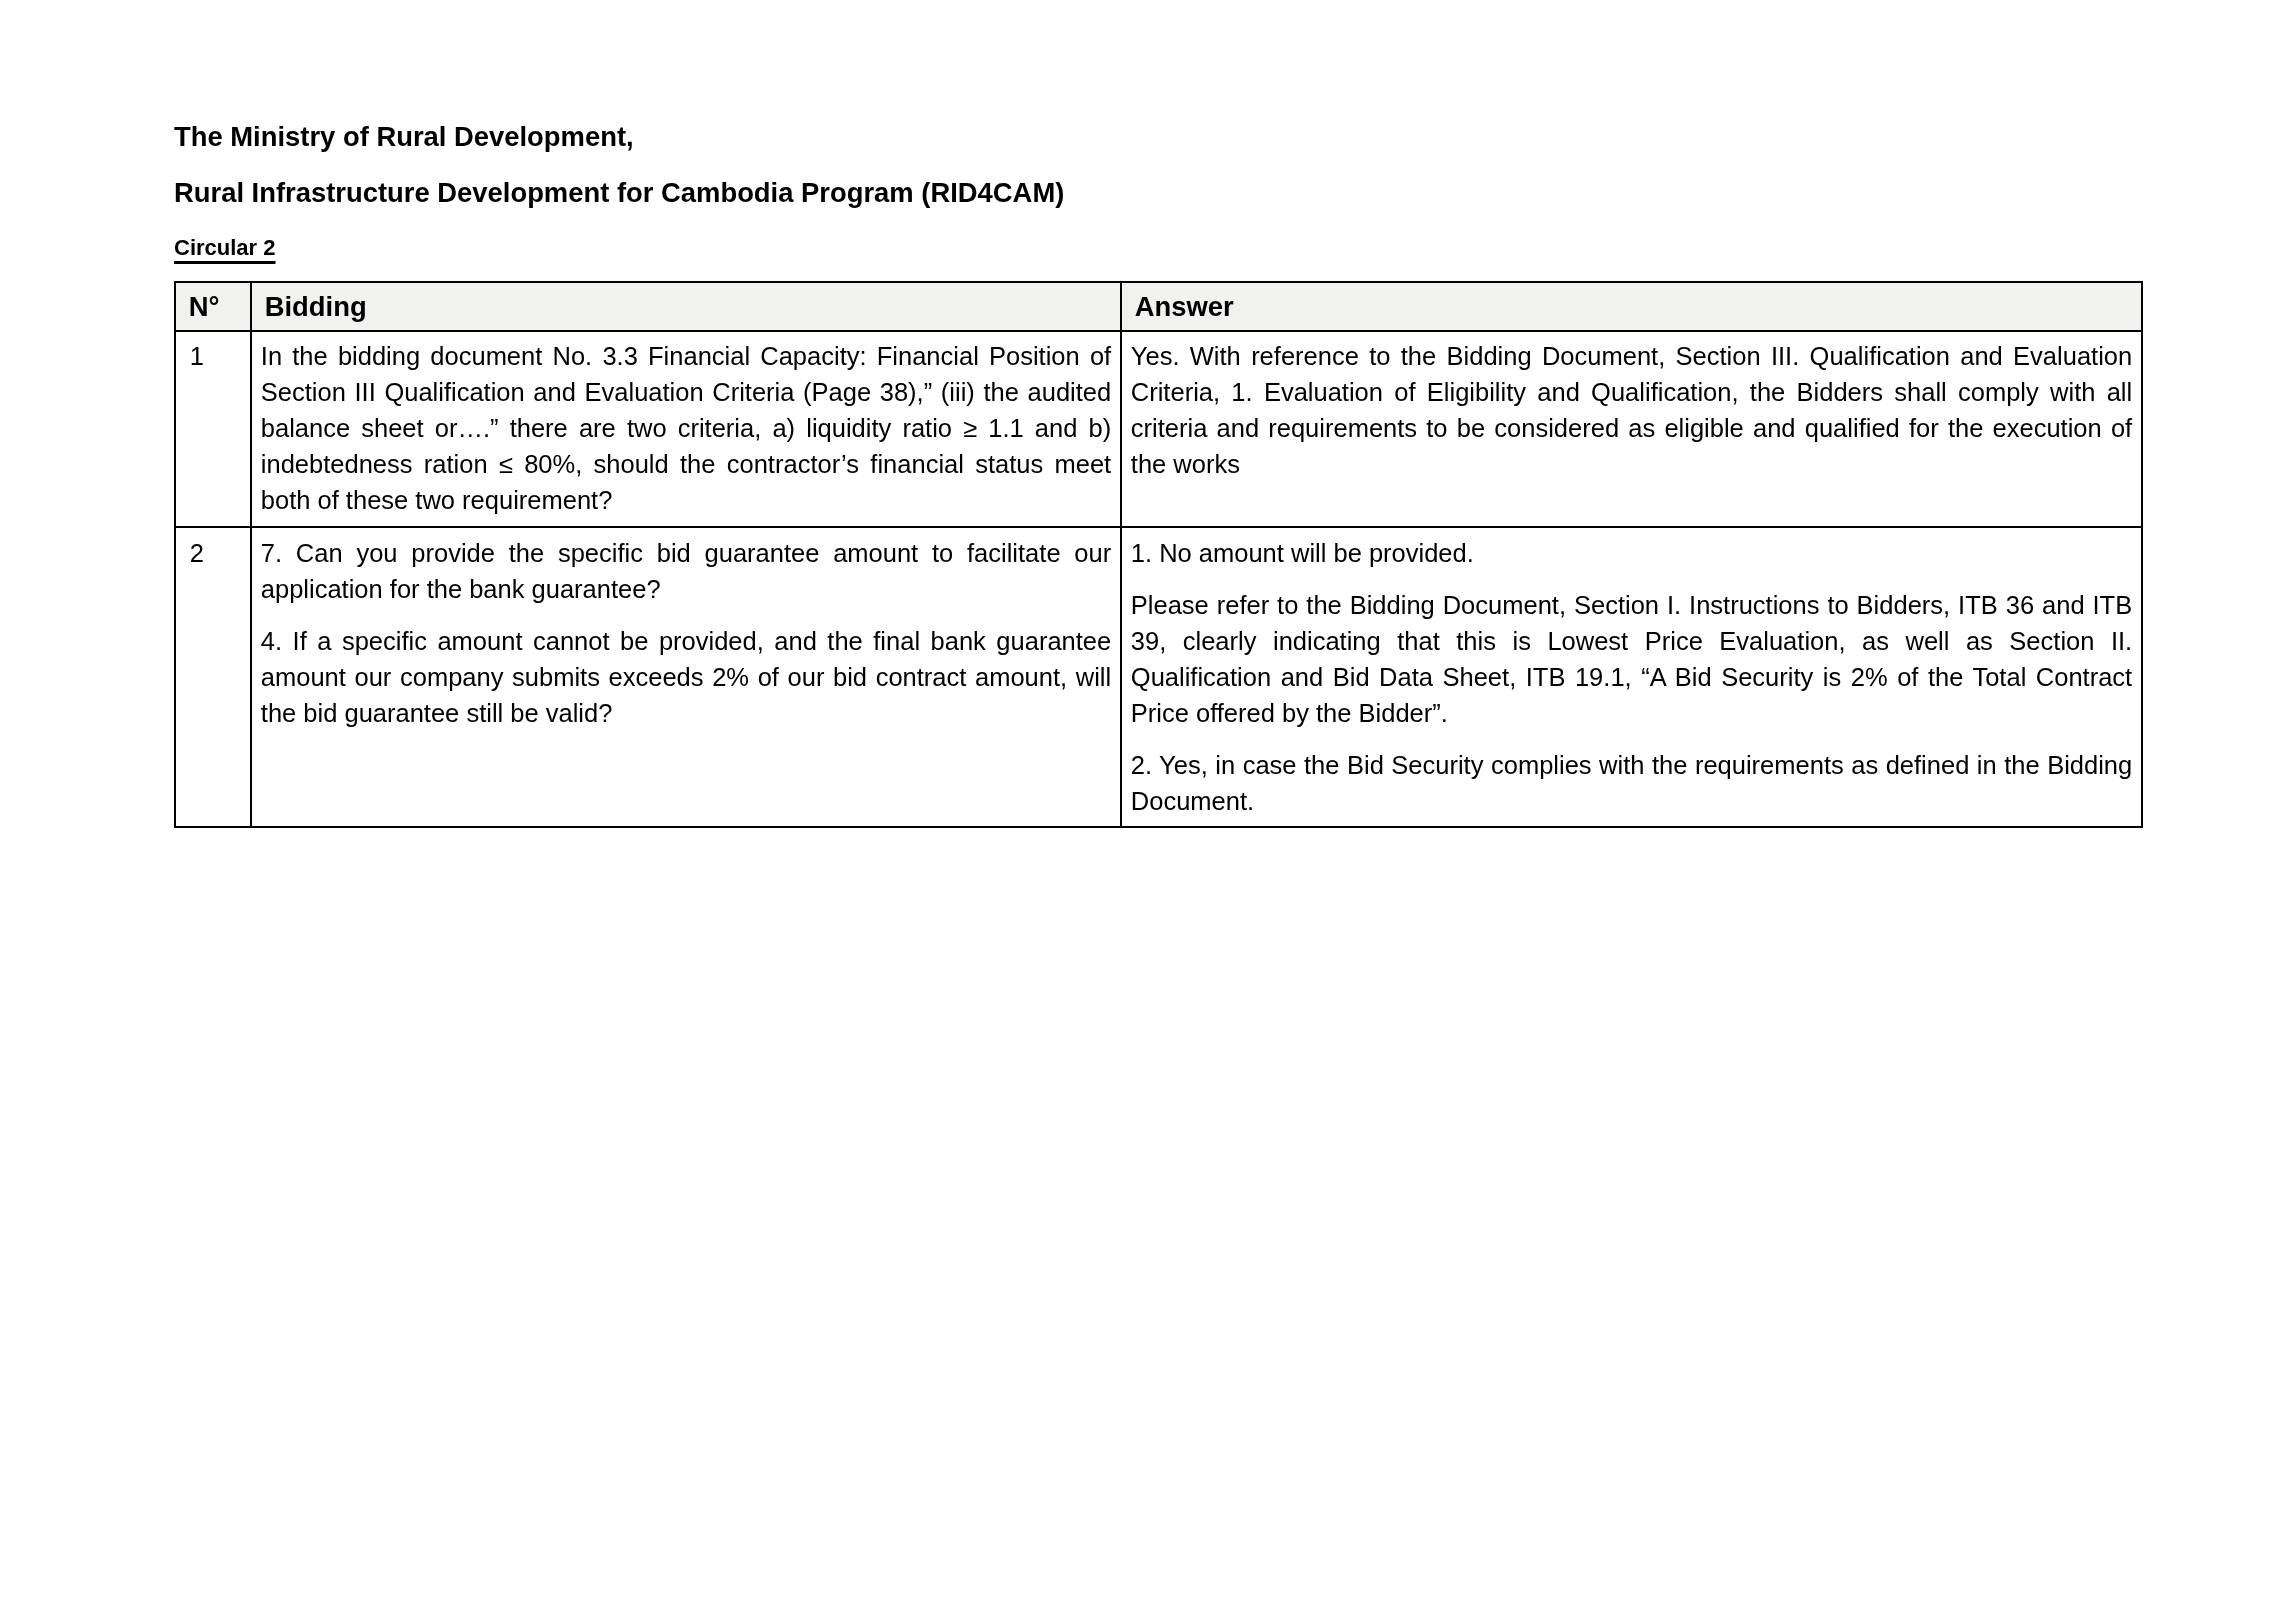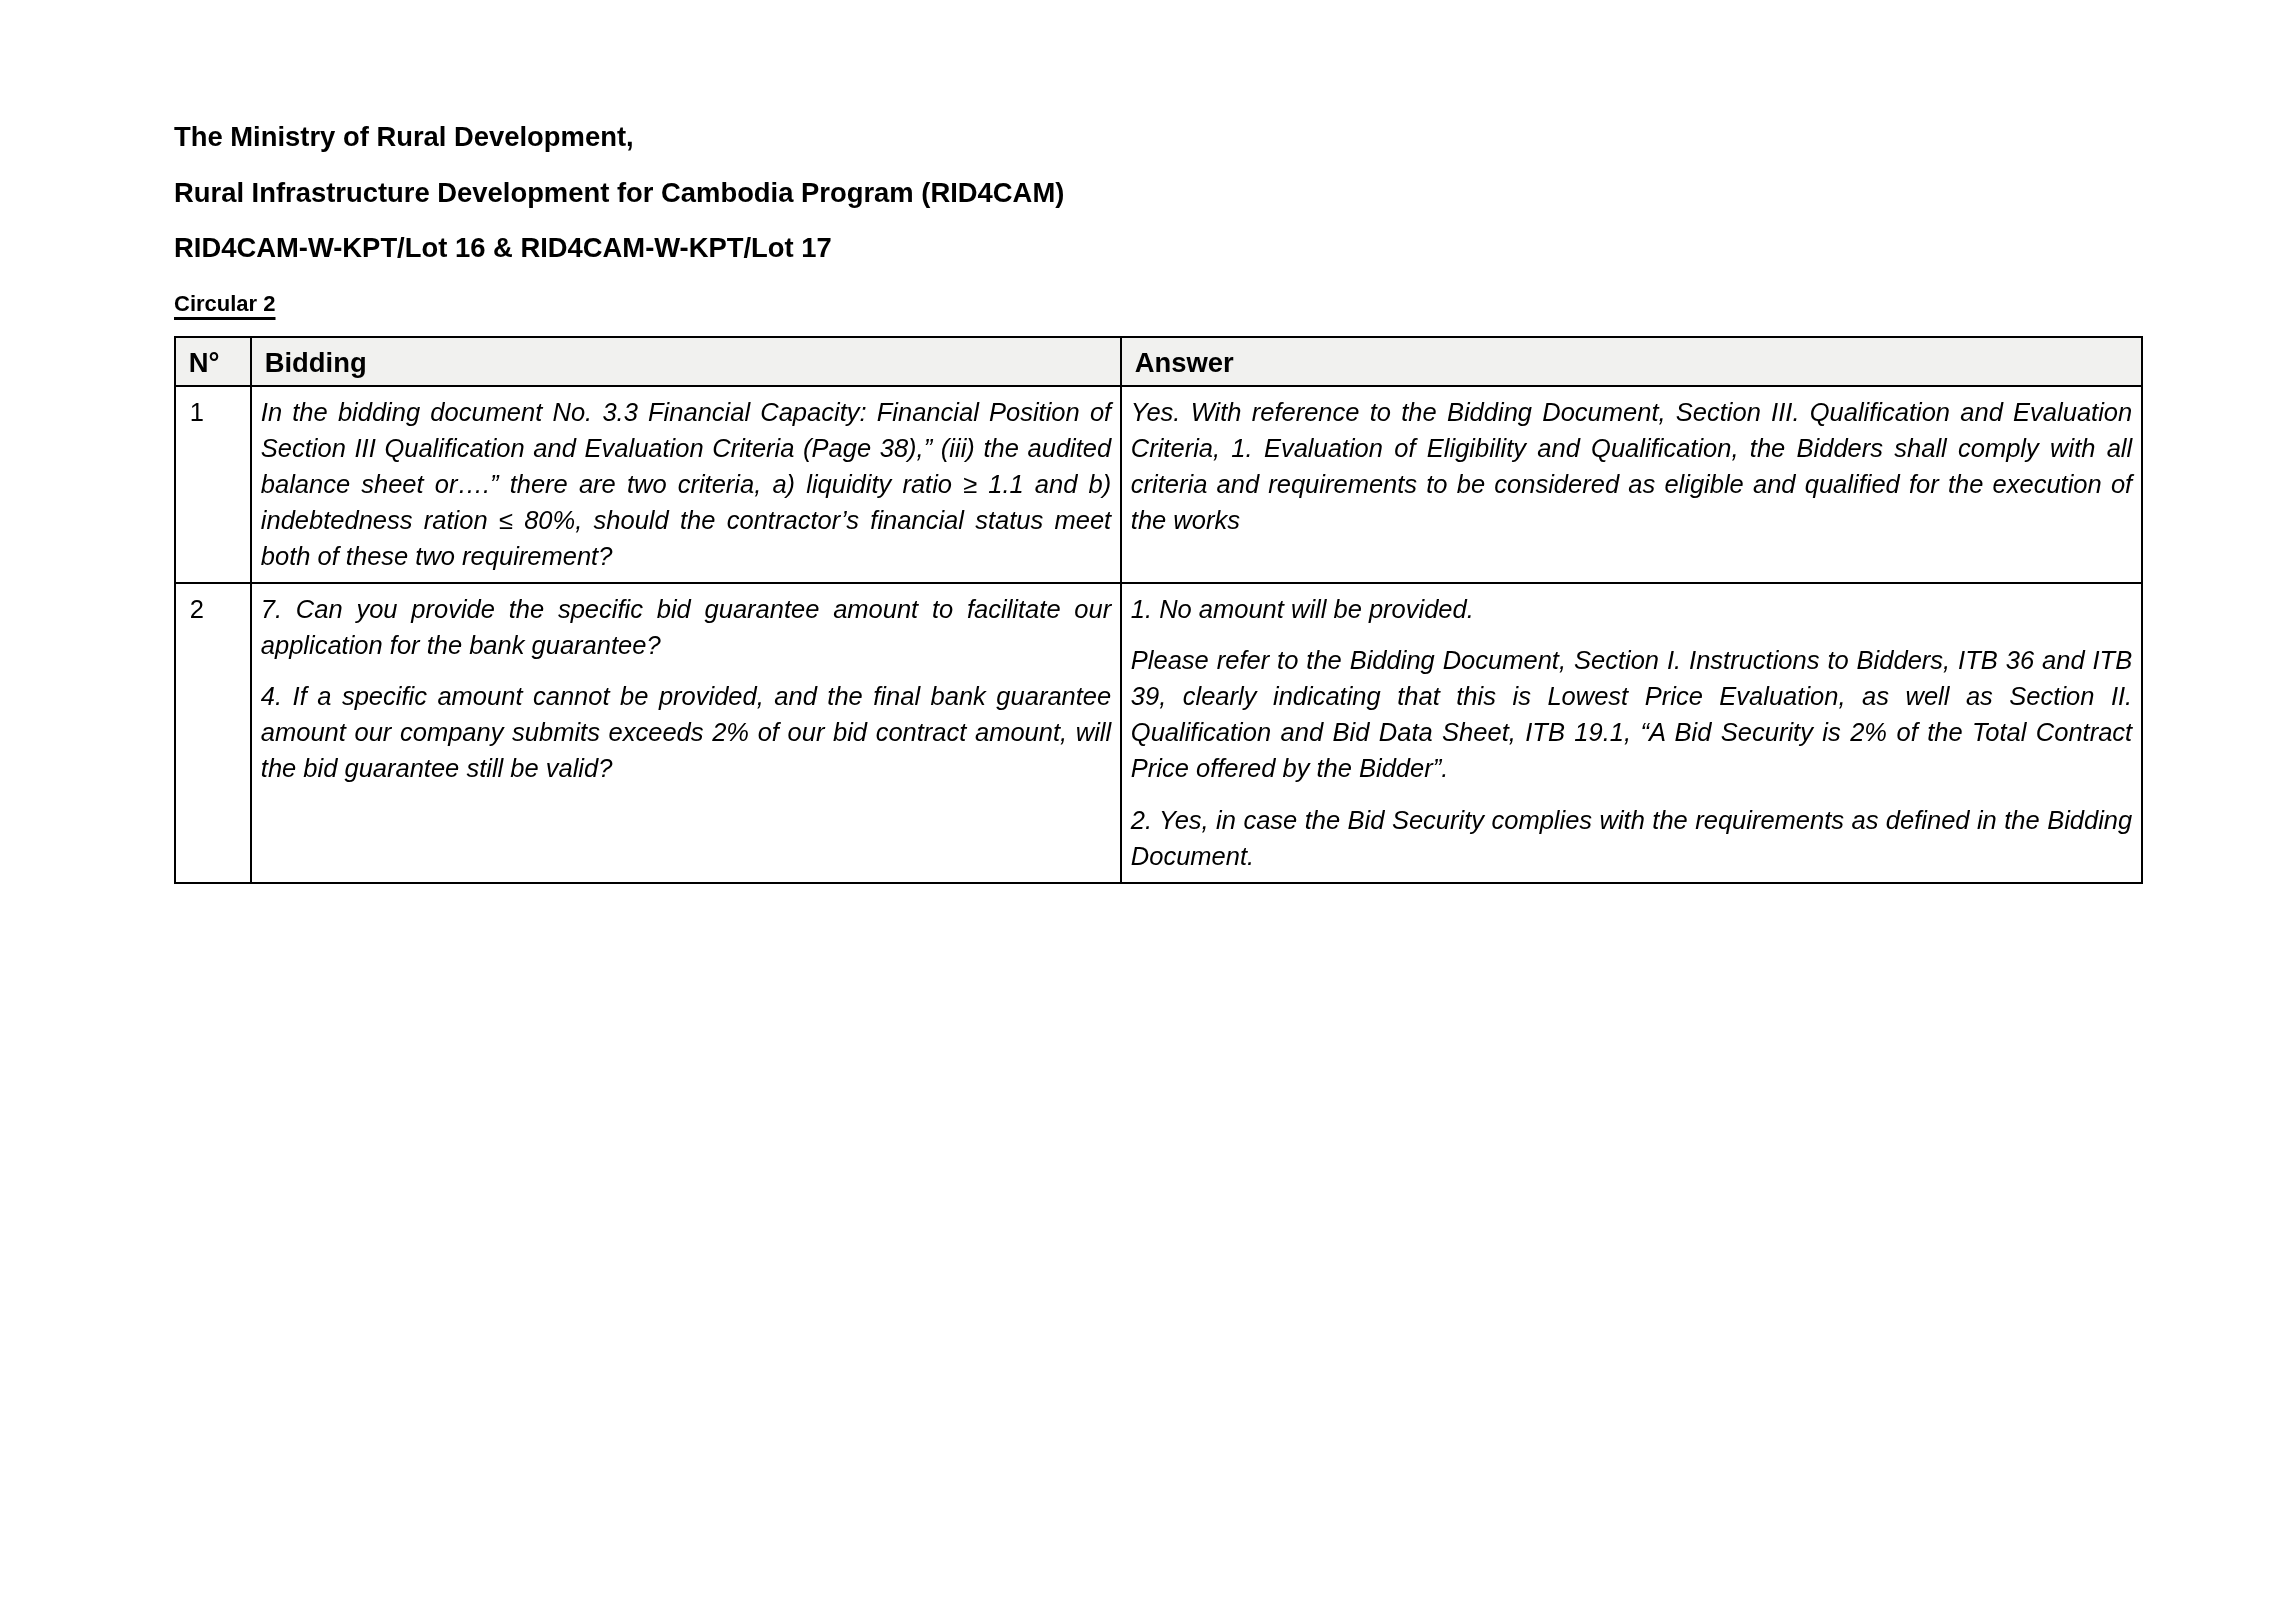--- a/index.html
+++ b/index.html
@@ -66,36 +66,34 @@
   }
   .qa-table tbody td.cell-num {
     padding-left: 13.7px;
     text-align: left;
   }
   .qa-table tbody td.cell-text {
     text-align: justify;
   }
   .qa-table tbody td p {
     margin: 0 0 15.7px 0;
-    font-style: italic;
   }
   .qa-table tbody td p:last-child {
     margin-bottom: 0;
   }
   tr.row-1 { height: 195px; }
   tr.row-2 { height: 282px; }
 </style>
 </head>
 <body>
 
 <div class="page">
 
   <p class="doc-heading">The Ministry of Rural Development,</p>
   <p class="doc-heading">Rural Infrastructure Development for Cambodia Program (RID4CAM)</p>
-  <p class="doc-heading">RID4CAM-W-KPT/Lot 16 &amp; RID4CAM-W-KPT/Lot 17</p>
 
   <p class="section-title">Circular 2</p>
 
   <table class="qa-table">
     <colgroup>
       <col class="col-num">
       <col class="col-question">
       <col class="col-answer">
     </colgroup>
     <thead>

